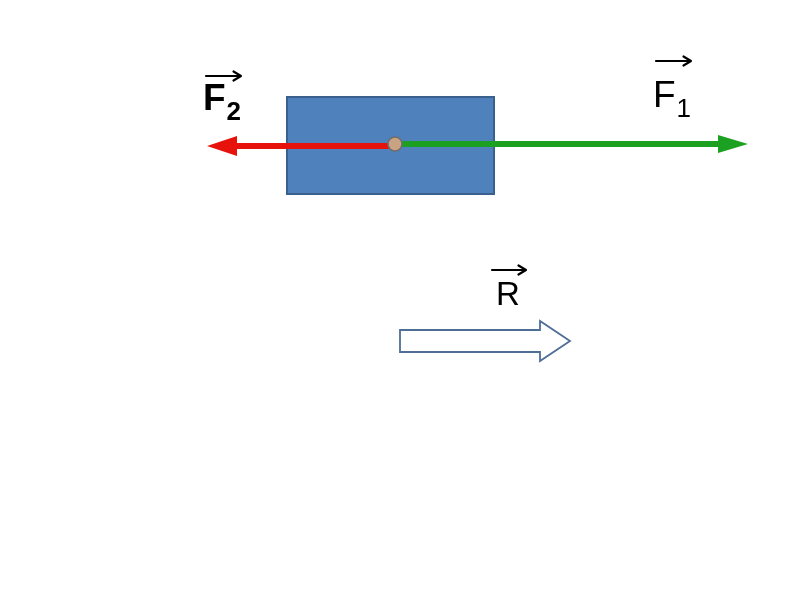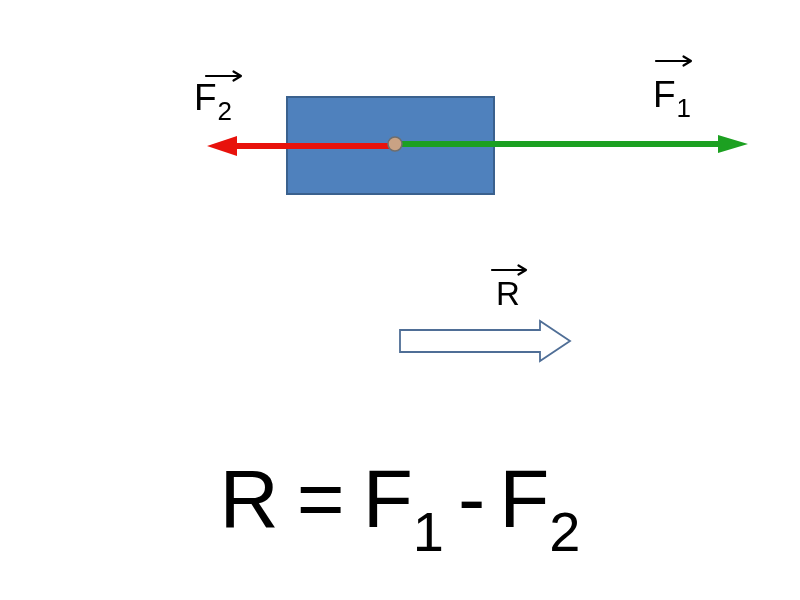--- a/index.html
+++ b/index.html
@@ -80,29 +80,26 @@
 
     <path d="M206 76 H241 M233.5 71.5 L241 76 L233.5 80.5" fill="none" stroke-width="2.2" stroke-linecap="round" stroke-linejoin="round" stroke="#000000"></path>
 
     <path d="M656 61 H691 M683.5 56.5 L691 61 L683.5 65.5" fill="none" stroke-width="2.2" stroke-linecap="round" stroke-linejoin="round" stroke="#000000"></path>
 
     <path d="M492 270 H526 M518.5 265.5 L526 270 L518.5 274.5" fill="none" stroke-width="2.2" stroke-linecap="round" stroke-linejoin="round" stroke="#000000"></path>
 
     <polygon points="400,330 540,330 540,321 570,341 540,361 540,352 400,352" stroke-width="1.8" stroke-linejoin="miter" fill="#ffffff" stroke="#4f6e96"></polygon>
   </svg>
 
-  <div class="vec-label" style="left:194px; top:79px;">
+  <div class="vec-label" style="left:203px; top:79px;font-weight:bold;">
     <span class="base">F</span><span class="sub">2</span>
   </div>
 
   <div class="vec-label" style="left:653px; top:76px;">
     <span class="base">F</span><span class="sub">1</span>
   </div>
 
   <div class="vec-label r-label" style="left:496px; top:277px;">
     <span class="base">R</span>
   </div>
 
-  <div class="formula">
-    <span>R</span><span class="op-eq">=</span><span>F</span><span class="fsub">1</span><span class="op-minus">-</span><span>F</span><span class="fsub">2</span>
-  </div>
 
 </div>
 
 </body></html>

